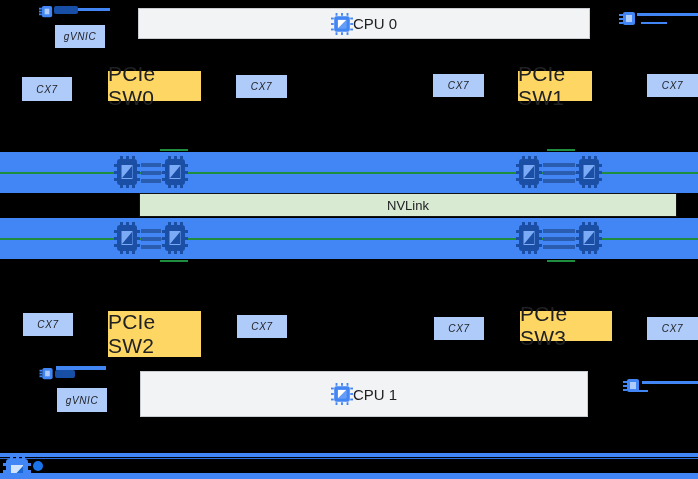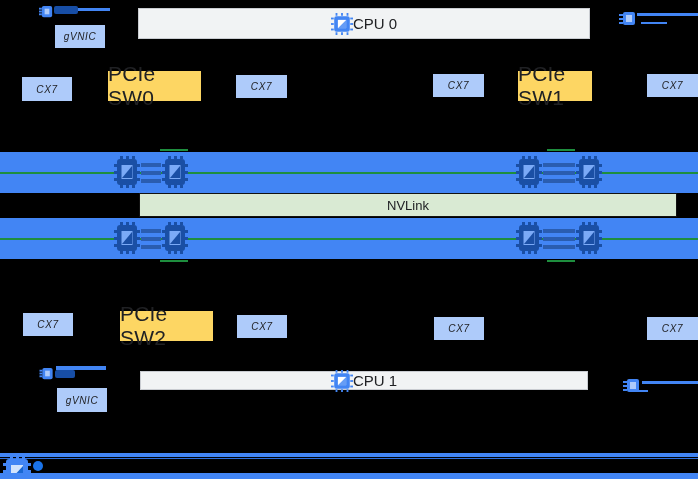--- a/index.html
+++ b/index.html
@@ -316,28 +316,31 @@
         <span></span>
       </div>
   </div>
 
   <div class="green-dash" style="left:160px;top:260px"></div>
   <div class="green-dash" style="left:547px;top:260px"></div>
 
   <div class="box box-blue" style="left:23px;top:313px;width:50px;height:23px">
     <span>CX7</span>
   </div>
-  <div class="box box-yellow" style="left:120px;top:311px;width:93px;height:30px">
+  <div class="box box-yellow" style="left:108px;top:311px;width:93px;height:46px">
     <span>PCIe SW2</span>
   </div>
   <div class="box box-blue" style="left:237px;top:315px;width:50px;height:23px">
     <span>CX7</span>
   </div>
   <div class="box box-blue" style="left:434px;top:317px;width:50px;height:23px">
     <span>CX7</span>
+  </div>
+  <div class="box box-yellow" style="left:520px;top:311px;width:92px;height:30px">
+    <span>PCIe SW3</span>
   </div>
   <div class="box box-blue" style="left:647px;top:317px;width:51px;height:23px">
     <span>CX7</span>
   </div>
 
   <div class="blue-line" style="left:56px;top:366px;width:50px;height:4px"></div>
   <div class="abs" style="left:39px;top:366px">
     <svg width="16" height="15" viewBox="0 0 16 16">
       <g fill="#4285F4">
         <rect x="0" y="4" width="3" height="2"></rect>
@@ -347,21 +350,21 @@
       </g>
       <rect x="6" y="5" width="5" height="6" fill="#AECBFA"></rect>
     </svg>
   </div>
   <div class="dark-bar" style="left:55px;top:370px;width:20px;height:8px"></div>
 
   <div class="box box-blue" style="left:57px;top:388px;width:50px;height:24px">
     <span>gVNIC</span>
   </div>
 
-  <div class="box box-cpu" style="left:140px;top:371px;width:448px;height:19px">
+  <div class="box box-cpu" style="left:140px;top:371px;width:448px;height:46px">
     <span>
       <svg width="22" height="22" viewBox="0 0 24 24">
         <g fill="#4285F4">
           <rect x="5" y="0" width="2" height="3"></rect>
             <rect x="11" y="0" width="2" height="3"></rect>
             <rect x="17" y="0" width="2" height="3"></rect>
           <rect x="5" y="21" width="2" height="3"></rect>
             <rect x="11" y="21" width="2" height="3"></rect>
             <rect x="17" y="21" width="2" height="3"></rect>
           <rect x="0" y="5" width="3" height="2"></rect>

